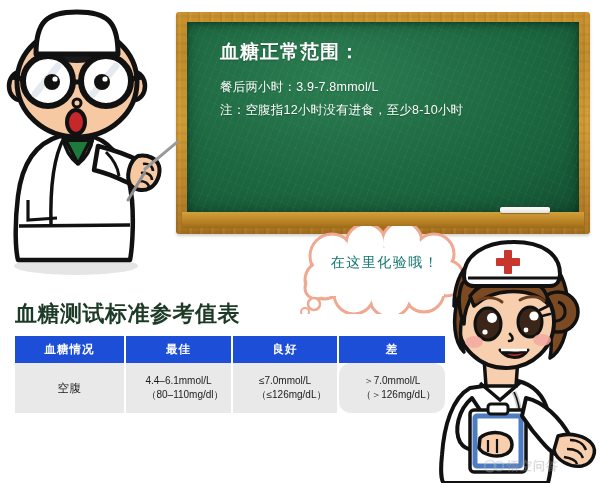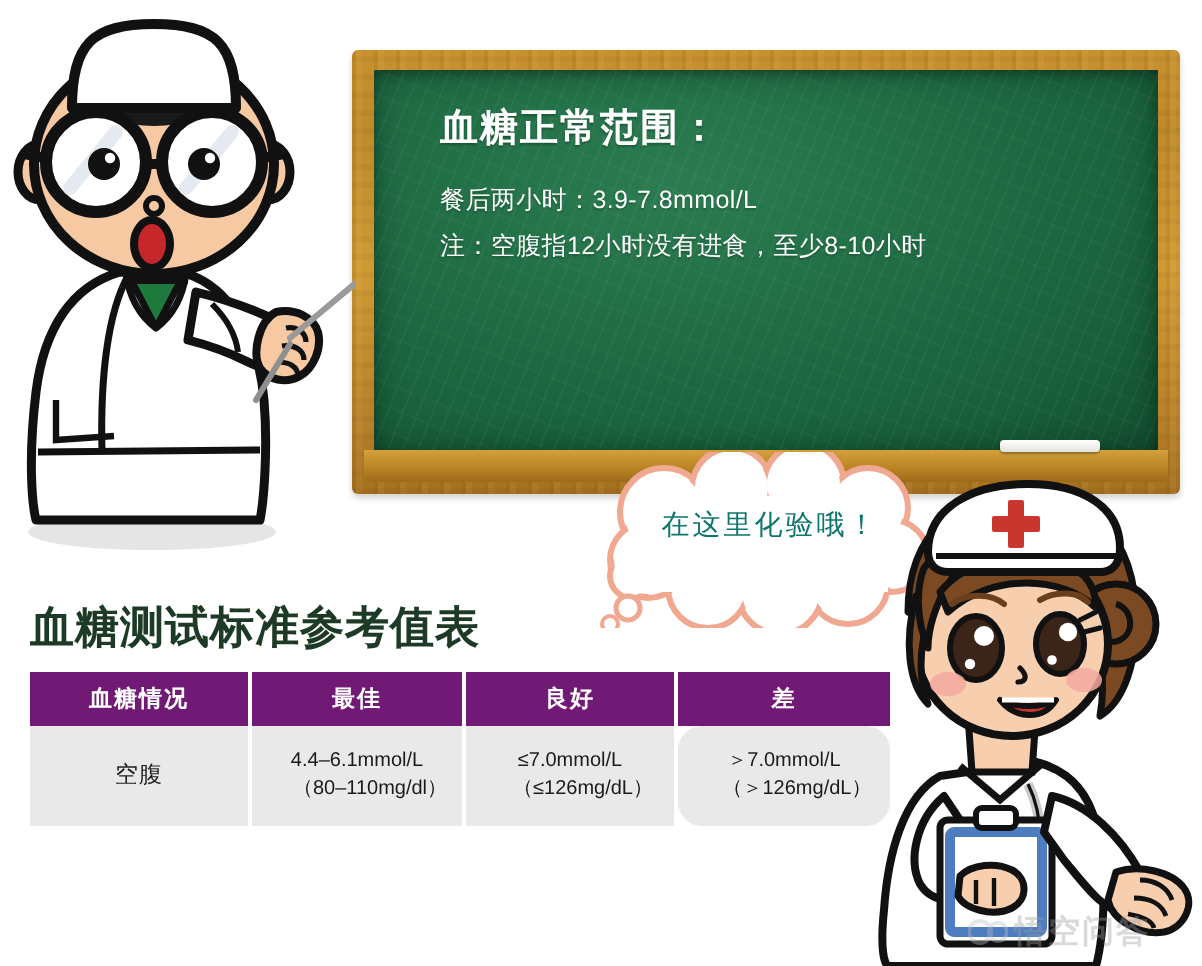--- a/index.html
+++ b/index.html
@@ -5,21 +5,21 @@
   html,body{margin:0;padding:0;}
   body{
     width:601px;height:483px;
     background:#ffffff;
     font-family:"Liberation Sans","DejaVu Sans",sans-serif;
     overflow:hidden;position:relative;
   }
   #stage{position:absolute;left:0;top:0;width:601px;height:483px;overflow:hidden;background:#fff;}
 
   
-  .board-wrap{position:absolute;left:176px;top:25px;width:414px;height:222px;}
+  .board-wrap{position:absolute;left:176px;top:12px;width:414px;height:222px;}
   .board-frame{
     position:absolute;inset:0;
     background:linear-gradient(180deg,#c9912e 0%,#bf8a2a 18%,#d09a33 50%,#b9812a 82%,#a4701f 100%);
     border-radius:3px;
     box-shadow:0 2px 3px rgba(0,0,0,.18);
   }
   .board-frame:before{
     content:"";position:absolute;inset:0;border-radius:3px;
     background:
       repeating-linear-gradient(90deg,rgba(110,70,15,.10) 0 2px,rgba(255,225,160,.07) 2px 5px,rgba(0,0,0,0) 5px 11px),
@@ -81,21 +81,21 @@
     position:absolute;left:15px;top:299px;
     font-size:22px;font-weight:700;color:#1c3a25;
     letter-spacing:.5px;white-space:nowrap;
   }
   .tbl{
     position:absolute;left:15px;top:336px;width:416px;
     border-collapse:separate;border-spacing:0;
     table-layout:fixed;
   }
   .tbl th{
-    background:#701a75;color:#ffffff;
+    background:#1d4ed8;color:#ffffff;
     font-size:11.5px;font-weight:700;letter-spacing:1px;
     height:25px;text-align:center;vertical-align:middle;
     border-right:2px solid #ffffff;
   }
   .tbl th:last-child{border-right:none;}
   .tbl td{
     background:#e9e9e9;color:#1b1b1b;
     height:48px;text-align:center;vertical-align:middle;
     border-right:2px solid #ffffff;
     border-bottom:2px solid #ffffff;
@@ -107,21 +107,21 @@
   .cell-a{display:block;white-space:nowrap;}
   .cell-b{display:block;white-space:nowrap;padding-left:13px;}
 
   
   .watermark{
     position:absolute;left:484px;top:455px;width:112px;height:22px;
     display:flex;align-items:center;gap:3px;
     opacity:.38;
   }
   .wm-txt{
-    font-size:16px;font-weight:700;color:#9aa0a6;letter-spacing:1px;
+    font-size:12px;font-weight:700;color:#9aa0a6;letter-spacing:1px;
     font-family:"DejaVu Sans",sans-serif;
   }
 </style>
 </head>
 <body>
 
 <div id="stage">
 
   <div class="board-wrap">
     <div class="board-frame"></div>

